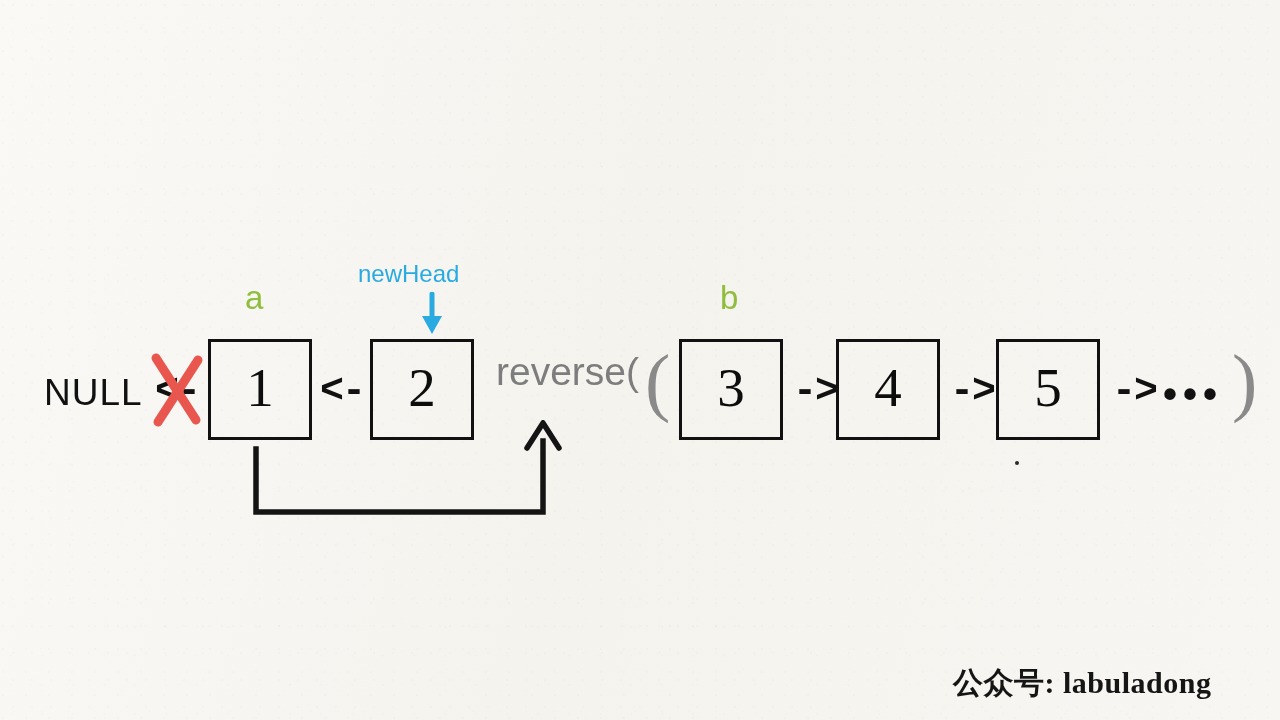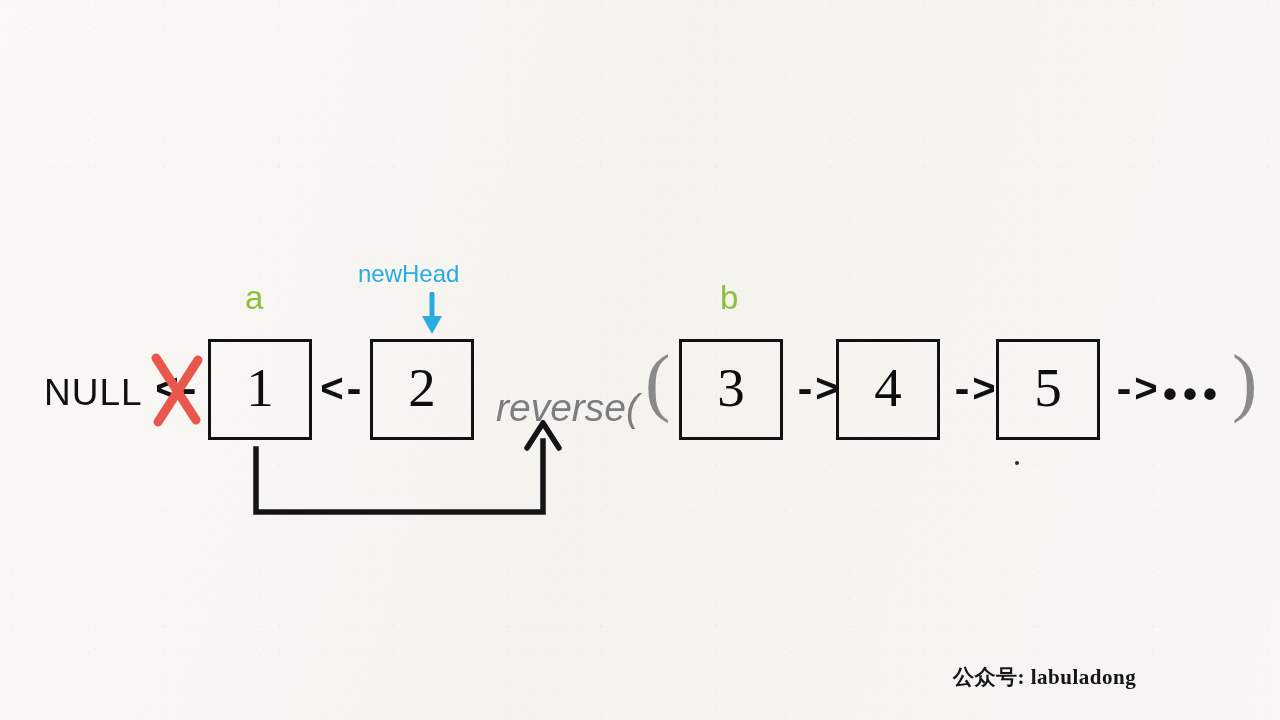--- a/index.html
+++ b/index.html
@@ -101,21 +101,21 @@
   }
   .newhead-label {
     position: absolute;
     font-family: "Liberation Sans", sans-serif;
     font-size: 24px;
     line-height: 1;
   }
   .watermark {
     position: absolute;
     font-family: "Liberation Serif", serif;
-    font-size: 21px;
+    font-size: 30px;
     font-weight: bold;
     color: #151515;
     letter-spacing: 0.5px;
     white-space: nowrap;
   }
   .speck {
     position: absolute;
     width: 4px;
     height: 4px;
     background: #2a2a2a;
@@ -149,21 +149,21 @@
   <div class="newhead-label" style="left:358px; top:262px; color:#29abe2;">newHead</div>
   <svg class="abs" style="left:418px; top:292px;" width="30" height="44">
     <line x1="14" y1="2" x2="14" y2="28" stroke="#29abe2" stroke-width="5" stroke-linecap="round"></line>
     <polygon points="14,42 4,24 24,24" fill="#29abe2"></polygon>
   </svg>
 
   <div class="node-box" style="left:370px; top:339px;">
     <span class="node-val">2</span>
   </div>
 
-  <div class="reverse-text" style="left:496px; top:388px;font-style:italic;">reverse(</div>
+  <div class="reverse-text" style="left:496px; top:352px;">reverse(</div>
 
   <div class="ptr-label" style="left:720px; top:281px; color:#8fbe3c;">b</div>
 
   <div class="node-box" style="left:679px; top:339px;">
     <span class="node-val">3</span>
   </div>
 
   <div class="arrow-glyph" style="left:793px; top:372px;">-&gt;</div>
 
   <div class="node-box" style="left:836px; top:339px;">

